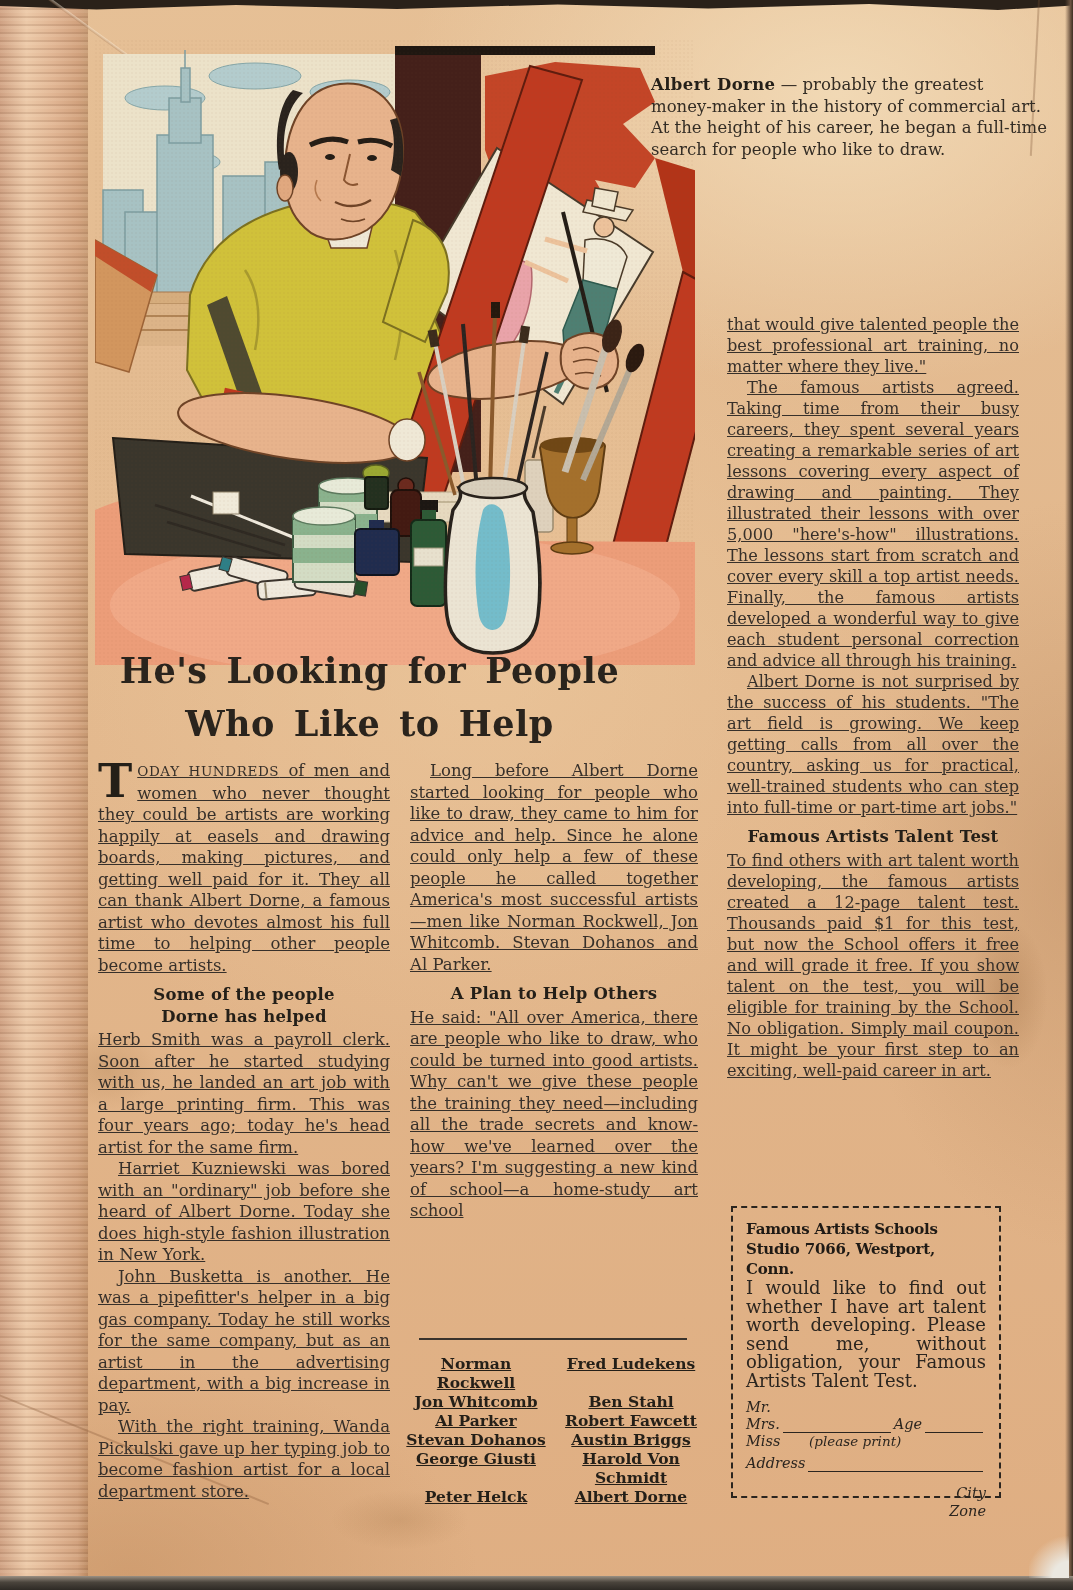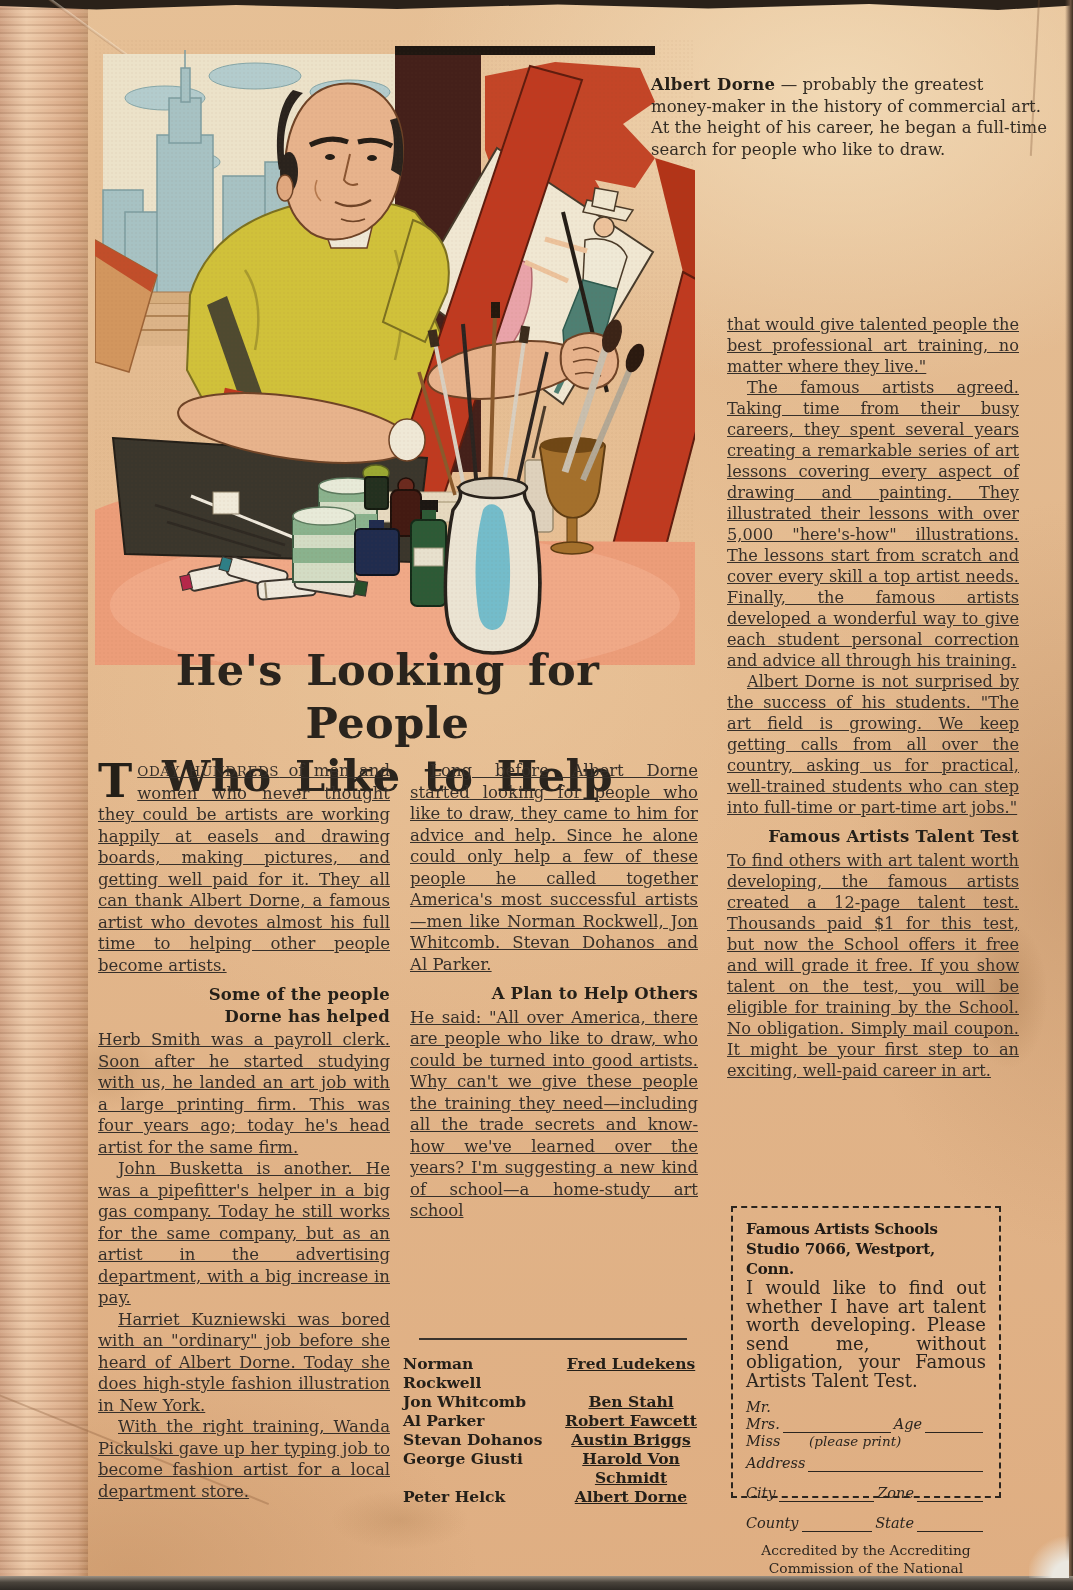--- a/index.html
+++ b/index.html
@@ -36,56 +36,56 @@
     background:radial-gradient(ellipse, rgba(146,98,55,.30), rgba(146,98,55,0) 70%);}
   .stain2{position:absolute;left:52px;top:1030px;width:110px;height:80px;
     background:radial-gradient(ellipse, rgba(150,104,60,.22), rgba(150,104,60,0) 70%);}
   .stain3{position:absolute;left:330px;top:1490px;width:140px;height:60px;
     background:radial-gradient(ellipse, rgba(150,104,60,.20), rgba(150,104,60,0) 70%);}
 
   
   .caption{position:absolute;left:651px;top:74px;width:398px;
     font-size:16.5px;line-height:21.5px;color:#332c24;}
   .caption b{letter-spacing:.4px;color:#241f18;}
-  .headline{position:absolute;left:100px;top:644px;width:575px;text-align:center;
-    font-weight:bold;font-size:43px;line-height:53px;color:#2a241d;
+  .headline{position:absolute;left:82px;top:644px;width:575px;text-align:center;
+    font-weight:bold;font-size:35px;line-height:53px;color:#2a241d;
     letter-spacing:.5px;word-spacing:.18em;}
   .bodycol{position:absolute;font-size:16.5px;line-height:21.5px;text-align:justify;color:#37302a;}
   .bodycol p{margin:0;text-decoration:underline;}
   .bodycol p.ind{text-indent:20px;}
   .subhead{font-weight:bold;font-size:16.5px;line-height:21.5px;color:#241f18;
-    white-space:pre-line;margin:8px 0 2px 0;letter-spacing:.2px;text-align:right;}
+    white-space:pre-line;margin:8px 0 2px 0;letter-spacing:.2px;text-align:center;}
   .col-left{left:98px;top:760px;width:292px;}
   .col-mid{left:410px;top:760px;width:288px;}
   .col-right{left:727px;top:314px;width:292px;font-size:16.2px;line-height:21px;}
   .dropcap{float:left;font-weight:bold;font-size:46px;line-height:37px;
     padding:3px 5px 0 0;color:#241f18;}
   .smallcaps{font-size:13.5px;letter-spacing:.6px;}
 
   
   .famous-box{position:absolute;left:403px;top:1338px;width:300px;text-align:center;color:#241f18;}
   .famous-box .rule{width:268px;border-top:2.5px solid #3a332c;margin:0 auto 14px auto;}
   .famous-box .fb-title{font-weight:bold;font-size:19.5px;line-height:26px;white-space:pre-line;}
   .fb-names{display:grid;grid-template-columns:146px 1fr;column-gap:10px;margin-top:12px;
     font-weight:bold;font-size:15.5px;line-height:19px;}
-  .fb-names .l{text-align:left;}
+  .fb-names .l{text-align:center;text-decoration:underline;}
   .fb-names .r{text-align:center;text-decoration:underline;}
 
   
   .coupon{position:absolute;left:731px;top:1206px;width:270px;height:292px;box-sizing:border-box;
     border:2.5px dashed #2b251f;padding:11px 13px 8px 13px;color:#2b251f;}
   .coupon .c-head{font-weight:bold;font-size:15px;line-height:20px;letter-spacing:-.2px;color:#1f1a15;}
   .coupon .c-body{font-size:18px;line-height:18.5px;text-align:justify;}
   .c-form{font-style:italic;font-size:14.5px;line-height:17px;margin-top:9px;}
   .c-row{display:flex;align-items:flex-end;}
   .fline{flex:1;border-bottom:1.6px solid #2b251f;height:13px;margin:0 3px;}
   .fline.short{flex:0 0 58px;}
   .fline.mid{flex:0 0 66px;}
   .pp{flex:1;text-align:center;font-size:13.5px;}
-  .mt6{margin-top:5px;} .mt12{margin-top:13px;}
+  .mt6{margin-top:5px;} .mt12{margin-top:13px;flex-direction:column;}
   .accred{margin-top:10px;text-align:center;font-size:13.8px;line-height:17.5px;color:#2b251f;}
 
   .illus{position:absolute;left:95px;top:40px;width:600px;height:625px;}
 </style>
 </head>
 <body>
 
 <div id="page">
   <div class="spine"></div>
   <div class="top-edge"></div>
@@ -305,22 +305,22 @@
   <div class="headline">
     <div>He's Looking for People</div>
     <div>Who Like to Help</div>
   </div>
 
   <div class="bodycol col-left">
     <p><span class="dropcap">T</span><span class="smallcaps">ODAY HUNDREDS</span><span> of men and women who never thought they could be artists are working happily at easels and drawing boards, making pictures, and getting well paid for it. They all can thank Albert Dorne, a famous artist who devotes almost his full time to helping other people become artists.</span></p>
     <div class="subhead">Some of the people
 Dorne has helped</div>
     <p>Herb Smith was a payroll clerk. Soon after he started studying with us, he landed an art job with a large printing firm. This was four years ago; today he's head artist for the same firm.</p>
+    <p class="ind">Harriet Kuzniewski was bored with an "ordinary" job before she heard of Albert Dorne. Today she does high-style fashion illustration in New York.</p>
     <p class="ind">John Busketta is another. He was a pipefitter's helper in a big gas company. Today he still works for the same company, but as an artist in the advertising department, with a big increase in pay.</p>
-    <p class="ind">Harriet Kuzniewski was bored with an "ordinary" job before she heard of Albert Dorne. Today she does high-style fashion illustration in New York.</p>
     <p class="ind">With the right training, Wanda Pickulski gave up her typing job to become fashion artist for a local department store.</p>
   </div>
 
   <div class="bodycol col-mid">
     <p class="ind">Long before Albert Dorne started looking for people who like to draw, they came to him for advice and help. Since he alone could only help a few of these people he called together America's most successful artists —men like Norman Rockwell, Jon Whitcomb. Stevan Dohanos and Al Parker.</p>
     <div class="subhead">A Plan to Help Others</div>
     <p>He said: "All over America, there are people who like to draw, who could be turned into good artists. Why can't we give these people the training they need—including all the trade secrets and know-how we've learned over the years? I'm suggesting a new kind of school—a home-study art school</p>
   </div>
 
   <div class="bodycol col-right">

